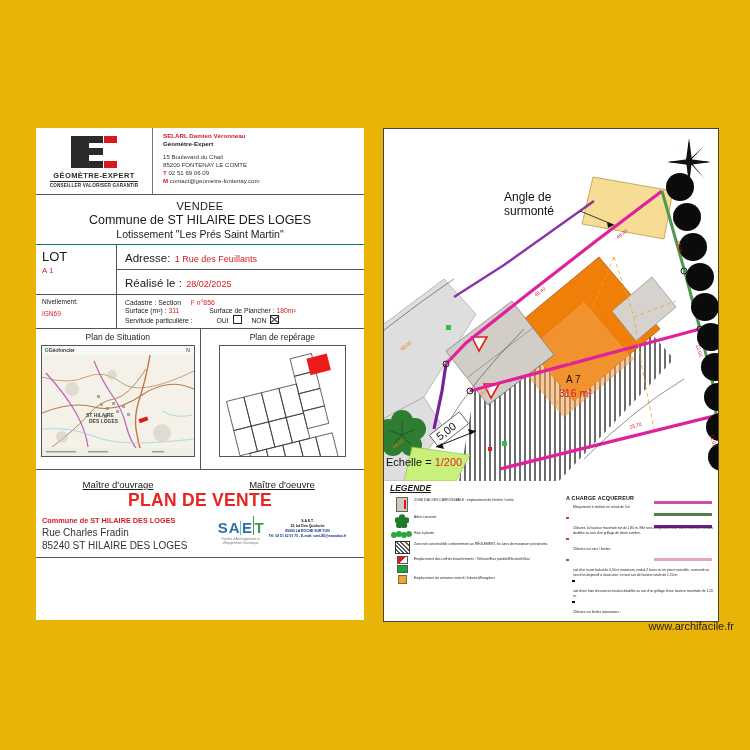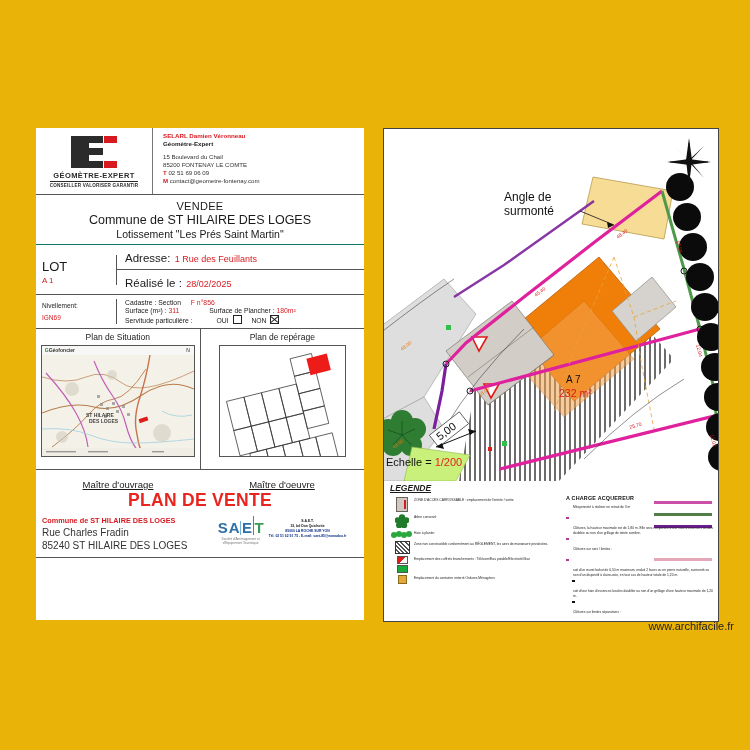--- a/index.html
+++ b/index.html
@@ -32,21 +32,21 @@
   .c-k{color:#d61a20;font-weight:bold;}
 
   
   #titles{text-align:center;padding:5px 0 4px;border-bottom:1px solid #0f766e;}
   #t-vendee{font-size:11px;letter-spacing:.3px;}
   #t-commune{font-size:12.5px;margin-top:1px;}
   #t-lot{font-size:10.5px;margin-top:1px;}
 
   
   #lotbox{border-bottom:1px solid #555;}
-  .lrow{display:flex;align-items:center;}
+  .lrow{display:flex;}
   .lcol-l{width:74px;border-right:1px solid #555;padding:4px 0 0 6px;}
   .lcol-r{flex:1;padding:3px 0 0 8px;}
   .l-lot{font-size:13px;}
   .l-a1{font-size:8px;color:#d61a20;margin-top:2px;}
   .l-lbl{font-size:11.5px;}
   .l-val{font-size:9px;color:#d61a20;}
   .sep{border-top:1px solid #555;}
   .l-niv{font-size:6.5px;}
   .l-ign{font-size:6.5px;color:#d61a20;margin-top:5px;}
   .small-line{font-size:6.8px;margin:1px 0;}
@@ -479,21 +479,21 @@
             <line x1="4" y1="25" x2="42" y2="25"></line>
         </g>
       </svg>
 
       <div class="note-txt" id="angle-note">
         <div>Angle de</div>
         <div>surmonté</div>
       </div>
 
       <div id="a2-lbl">A 7</div>
-      <div id="a2-area">232 m²</div>
+      <div id="a2-area">316 m²</div>
 
       <div id="echelle">
         <span>Echelle =</span>
         <span class="v">1/200</span>
       </div>
     </div>
 
     <div id="legend">
       <div id="leg-title">LEGENDE</div>
 

